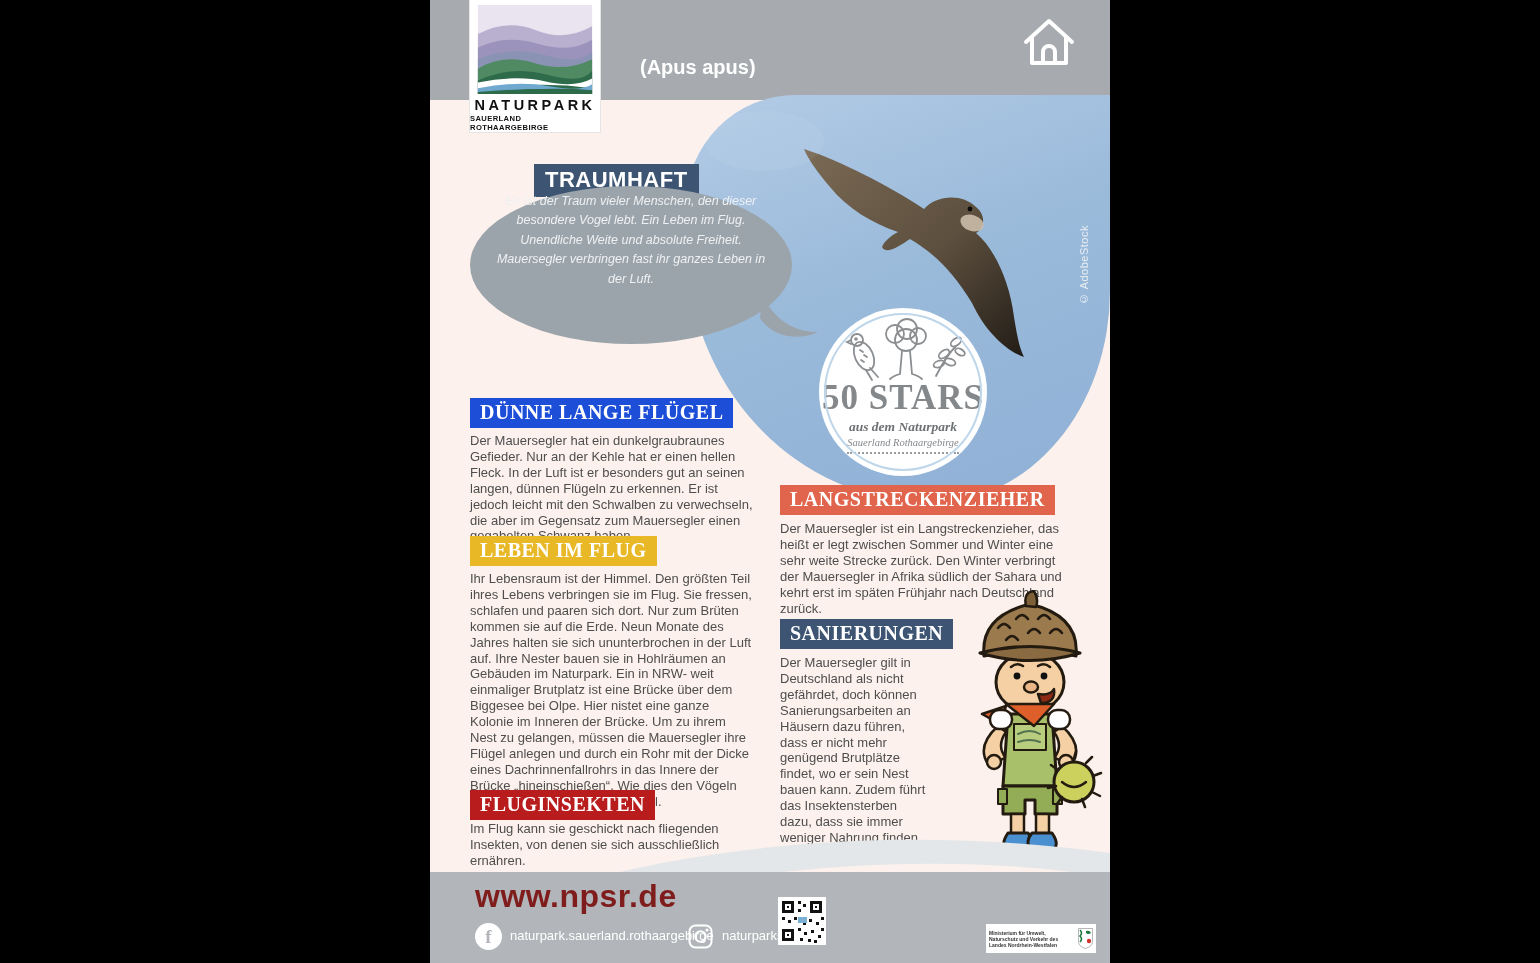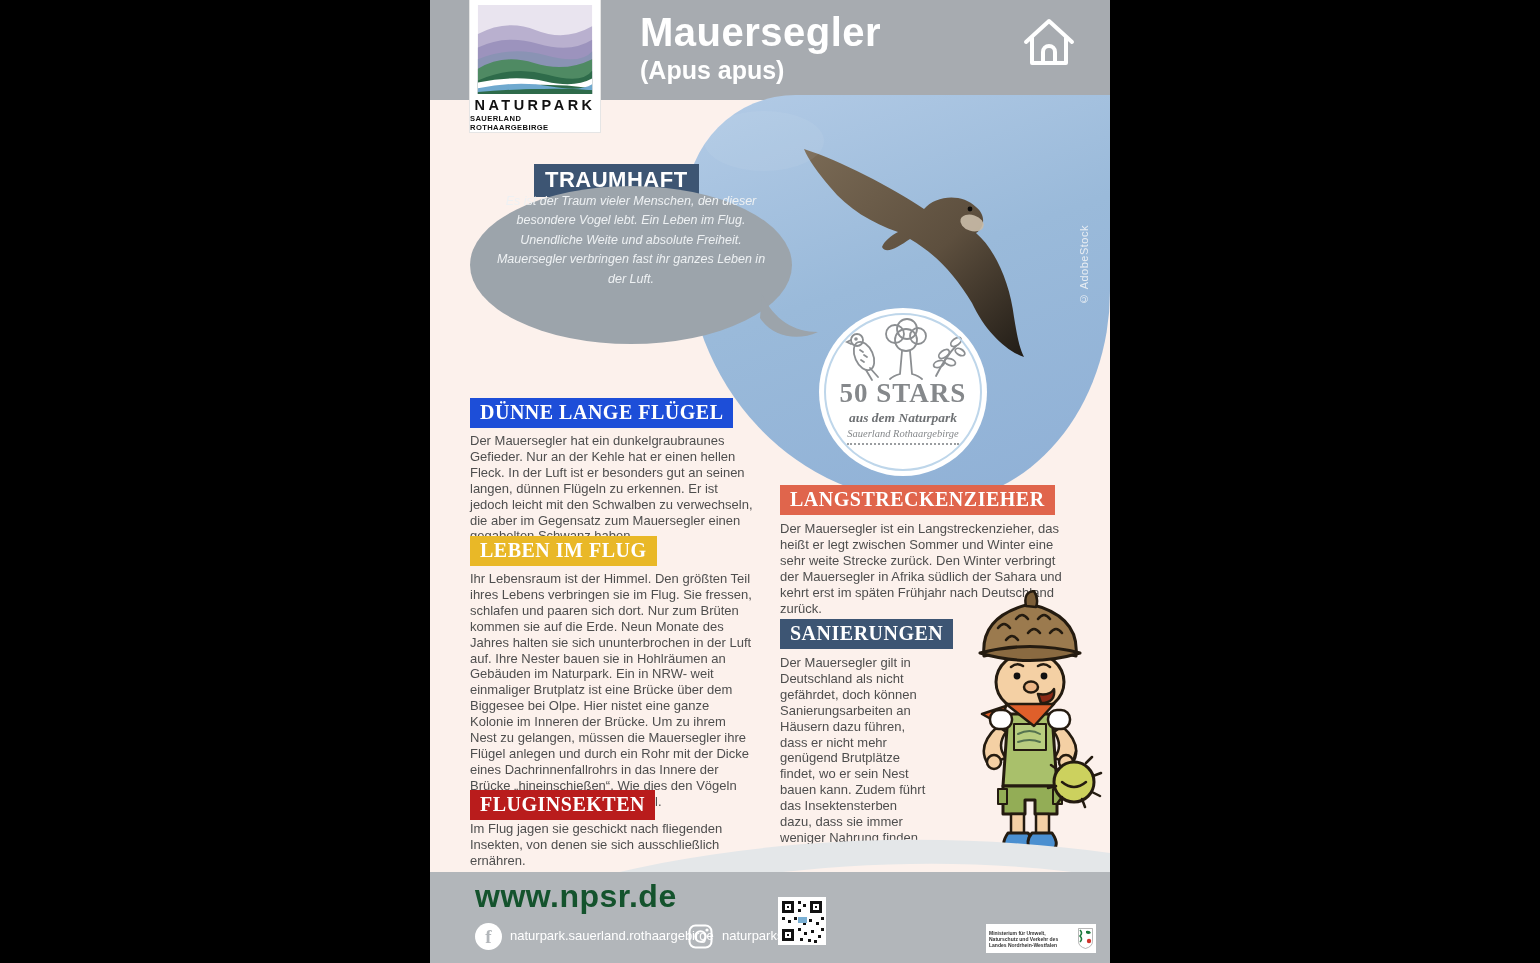--- a/index.html
+++ b/index.html
@@ -3,21 +3,21 @@
 <meta charset="utf-8">
 <style>
   html,body{margin:0;padding:0;background:#000;}
   .stage{position:relative;width:1540px;height:963px;background:#000;overflow:hidden;
          font-family:"Liberation Sans",sans-serif;}
   .poster{position:absolute;left:430px;top:0;width:680px;height:963px;background:#fcf1ec;overflow:hidden;}
 
   
   .hdr{position:absolute;left:0;top:0;width:680px;height:100px;background:#a7abb0;}
   .title{position:absolute;left:210px;top:10px;color:#fff;font-weight:bold;font-size:40px;letter-spacing:.5px;}
-  .subtitle{position:absolute;left:210px;top:56px;color:#fff;font-weight:bold;font-size:25px;}
+  .subtitle{position:absolute;left:210px;top:56px;color:#fff;font-weight:bold;font-size:20px;}
   .home{position:absolute;left:588px;top:10px;width:62px;height:62px;}
 
   
   .logo{position:absolute;left:40px;top:0;width:130px;height:132px;background:#fff;box-shadow:0 0 0 1px #e5e5e5;
         display:flex;flex-direction:column;align-items:center;padding-top:5px;box-sizing:border-box;}
   .logo svg{display:block;}
   .logo-name{font-weight:bold;font-size:14.5px;letter-spacing:3.5px;color:#111;margin-top:3px;}
   .logo-sub{font-weight:bold;font-size:7.6px;letter-spacing:.4px;color:#111;margin-top:1px;}
 
   
@@ -34,58 +34,57 @@
   .tag-traumhaft{left:104px;top:164px;background:#3d5573;font-size:22px;}
   .bubble{position:absolute;left:40px;top:186px;width:322px;height:158px;background:#9ca4ab;border-radius:50%;
           display:flex;align-items:flex-start;justify-content:center;text-align:center;}
   .bubble-tail{position:absolute;left:330px;top:292px;width:60px;height:52px;}
   .bubble p{margin:0;padding:6px 26px 0;color:#eef1f3;font-size:12.5px;line-height:1.55;font-style:italic;}
 
   
   .badge{position:absolute;left:389px;top:308px;width:168px;height:168px;background:#fff;border-radius:50%;
          display:flex;flex-direction:column;align-items:center;box-sizing:border-box;padding-top:10px;}
   .badge::before{content:"";position:absolute;inset:5px;border:2px solid #bed6ea;border-radius:50%;}
-  .badge-title{font-family:"Liberation Serif",serif;font-weight:bold;font-size:27px;color:#85888b;letter-spacing:1px;margin-top:-4px;}
+  .badge-title{font-family:"Liberation Serif",serif;font-weight:bold;font-size:35px;color:#85888b;letter-spacing:1px;margin-top:-4px;}
   .badge-sub{font-family:"Liberation Serif",serif;font-style:italic;font-weight:bold;font-size:13.5px;color:#6e7174;margin-top:1px;}
   .badge-sub2{font-family:"Liberation Serif",serif;font-style:italic;font-size:10.5px;color:#85888b;margin-top:2px;
               border-bottom:2px dotted #9a9da0;padding-bottom:4px;}
 
   
   .sec-hdr{position:absolute;display:inline-block;color:#fff;font-family:"Liberation Serif",serif;
            font-weight:bold;font-size:20px;letter-spacing:.5px;padding:3px 10px 4px;white-space:nowrap;}
   .sec-body{position:absolute;color:#4e4e4e;font-size:13px;line-height:15.9px;}
   .coral{background:#e0654c;} .yellow{background:#e9b827;} .navy{background:#3d5573;}
 
   
   .mascot{position:absolute;left:520px;top:590px;width:160px;height:270px;}
 
   
   .waves{position:absolute;left:0;top:825px;width:680px;height:138px;pointer-events:none;}
   .footer{position:absolute;left:0;top:872px;width:680px;height:91px;background:#b2b6ba;}
-  .site{position:absolute;left:45px;top:6px;color:#14532d;font-weight:bold;font-size:32px;letter-spacing:.5px;}
+  .site{position:absolute;left:45px;top:6px;color:#7f1d1d;font-weight:bold;font-size:32px;letter-spacing:.5px;}
   .fb{position:absolute;left:45px;top:51px;width:27px;height:27px;background:#fff;border-radius:50%;
       display:flex;align-items:center;justify-content:center;color:#b2b6ba;font-weight:bold;font-size:19px;
       font-family:"Liberation Serif",serif;}
   .fb-label{position:absolute;left:80px;top:56px;color:#fff;font-size:13px;}
   .ig{position:absolute;left:258px;top:52px;width:25px;height:25px;}
   .ig-label{position:absolute;left:292px;top:56px;color:#fff;font-size:13px;}
   .qr{position:absolute;left:348px;top:25px;width:48px;height:48px;background:#fff;}
   .ministry{position:absolute;left:556px;top:52px;width:110px;height:29px;background:#fff;
             display:flex;align-items:center;padding:2px 3px;box-sizing:border-box;gap:3px;}
   .ministry-text{font-size:5px;line-height:6px;color:#333;font-weight:bold;flex:1;}
   .crest{width:15px;height:21px;flex:0 0 auto;}
 </style>
 </head>
 <body>
 
 <div class="stage">
   <div class="poster">
 
     <div class="hdr"></div>
-    <div class="title">Mauersegler</div>
     <div class="subtitle">(Apus apus)</div>
     <div class="home">
       <svg width="62" height="62" viewBox="0 0 62 62">
         <g fill="none" stroke="#fff" stroke-width="4" stroke-linecap="round" stroke-linejoin="round">
           <path d="M8,32 L31,11 L54,32"></path>
           <path d="M14,28 L14,53 L48,53 L48,28"></path>
           <path d="M25,53 L25,42 a6,6 0 0 1 12,0 L37,53"></path>
         </g>
       </svg>
     </div>
@@ -173,21 +172,21 @@
       <div class="badge-sub2">Sauerland Rothaargebirge</div>
     </div>
 
     <div class="sec-hdr coral" style="left: 40px; top: 398px; background: #1d4ed8;">DÜNNE LANGE FLÜGEL</div>
     <div class="sec-body" style="left:40px;top:433px;width:284px;">Der Mauersegler hat ein dunkelgraubraunes Gefieder. Nur an der Kehle hat er einen hellen Fleck. In der Luft ist er besonders gut an seinen langen, dünnen Flügeln zu erkennen. Er ist jedoch leicht mit den Schwalben zu verwechseln, die aber im Gegensatz zum Mauersegler einen gegabelten Schwanz haben.</div>
 
     <div class="sec-hdr yellow" style="left: 40px; top: 536px; background: rgb(233, 184, 39);">LEBEN IM FLUG</div>
     <div class="sec-body" style="left:40px;top:571px;width:284px;">Ihr Lebensraum ist der Himmel. Den größten Teil ihres Lebens verbringen sie im Flug. Sie fressen, schlafen und paaren sich dort. Nur zum Brüten kommen sie auf die Erde. Neun Monate des Jahres halten sie sich ununterbrochen in der Luft auf. Ihre Nester bauen sie in Hohlräumen an Gebäuden im Naturpark. Ein in NRW- weit einmaliger Brutplatz ist eine Brücke über dem Biggesee bei Olpe. Hier nistet eine ganze Kolonie im Inneren der Brücke. Um zu ihrem Nest zu gelangen, müssen die Mauersegler ihre Flügel anlegen und durch ein Rohr mit der Dicke eines Dachrinnenfallrohrs in das Innere der Brücke „hineinschießen“. Wie dies den Vögeln gelingt, ist Fachleuten ein Rätsel.</div>
 
     <div class="sec-hdr navy" style="left: 40px; top: 790px; background: #b91c1c;">FLUGINSEKTEN</div>
-    <div class="sec-body" style="left:40px;top:821px;width:290px;">Im Flug jagen sie geschickt nach fliegenden Insekten, von denen sie sich ausschließlich ernähren.</div>
+    <div class="sec-body" style="left:40px;top:821px;width:290px;">Im Flug kann sie geschickt nach fliegenden Insekten, von denen sie sich ausschließlich ernähren.</div>
 
     <div class="sec-hdr coral" style="left: 350px; top: 485px; background: rgb(224, 101, 76);">LANGSTRECKENZIEHER</div>
     <div class="sec-body" style="left:350px;top:521px;width:292px;">Der Mauersegler ist ein Langstreckenzieher, das heißt er legt zwischen Sommer und Winter eine sehr weite Strecke zurück. Den Winter verbringt der Mauersegler in Afrika südlich der Sahara und kehrt erst im späten Frühjahr nach Deutschland zurück.</div>
 
     <div class="sec-hdr navy" style="left: 350px; top: 619px; background: rgb(61, 85, 115);">SANIERUNGEN</div>
     <div class="sec-body" style="left:350px;top:655px;width:152px;">Der Mauersegler gilt in Deutschland als nicht gefährdet, doch können Sanierungsarbeiten an Häusern dazu führen, dass er nicht mehr genügend Brutplätze findet, wo er sein Nest bauen kann. Zudem führt das Insektensterben dazu, dass sie immer weniger Nahrung finden.</div>
 
     <svg class="mascot" viewBox="0 0 160 270">
       <g stroke="#241b10" stroke-linejoin="round" stroke-linecap="round">
 

